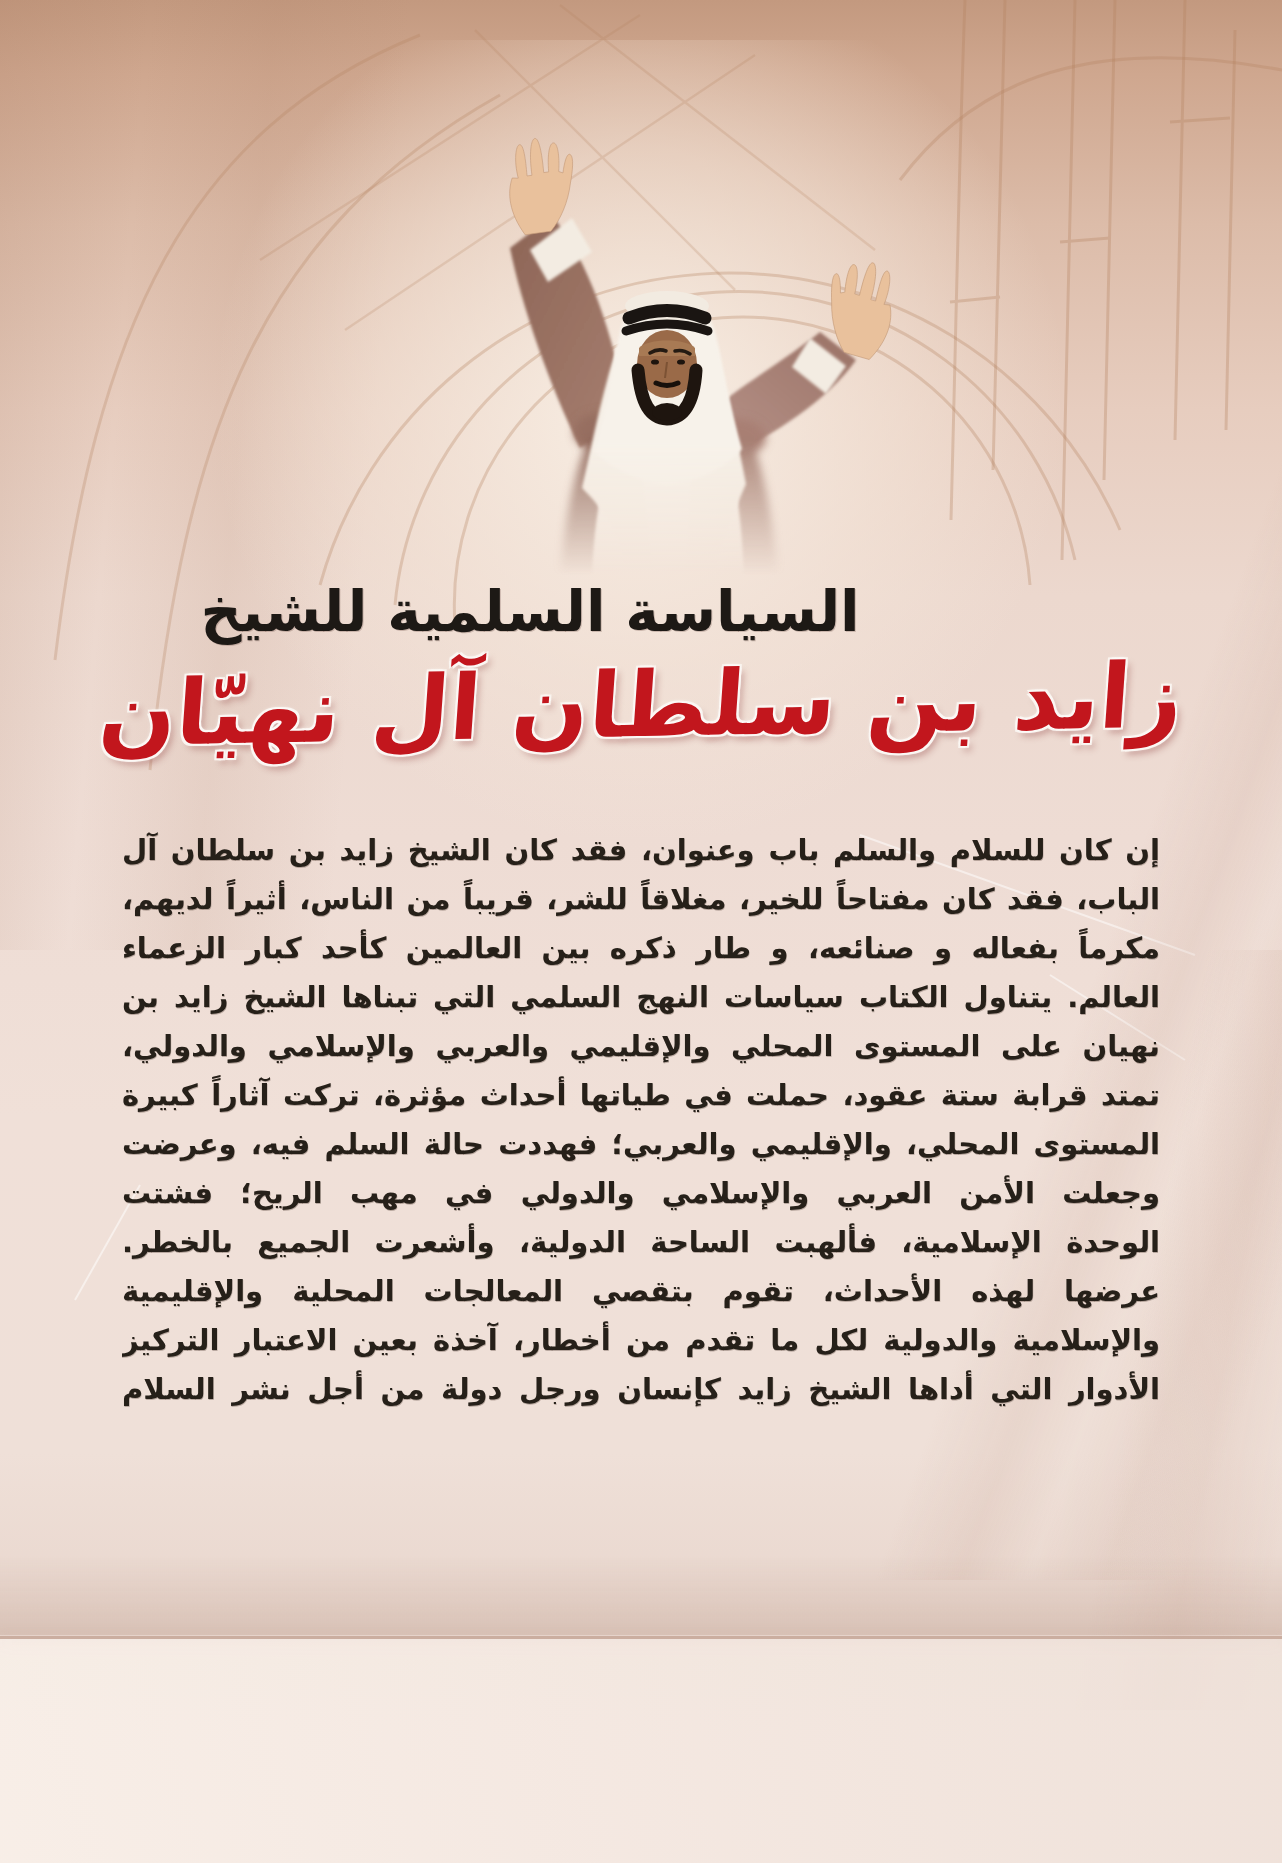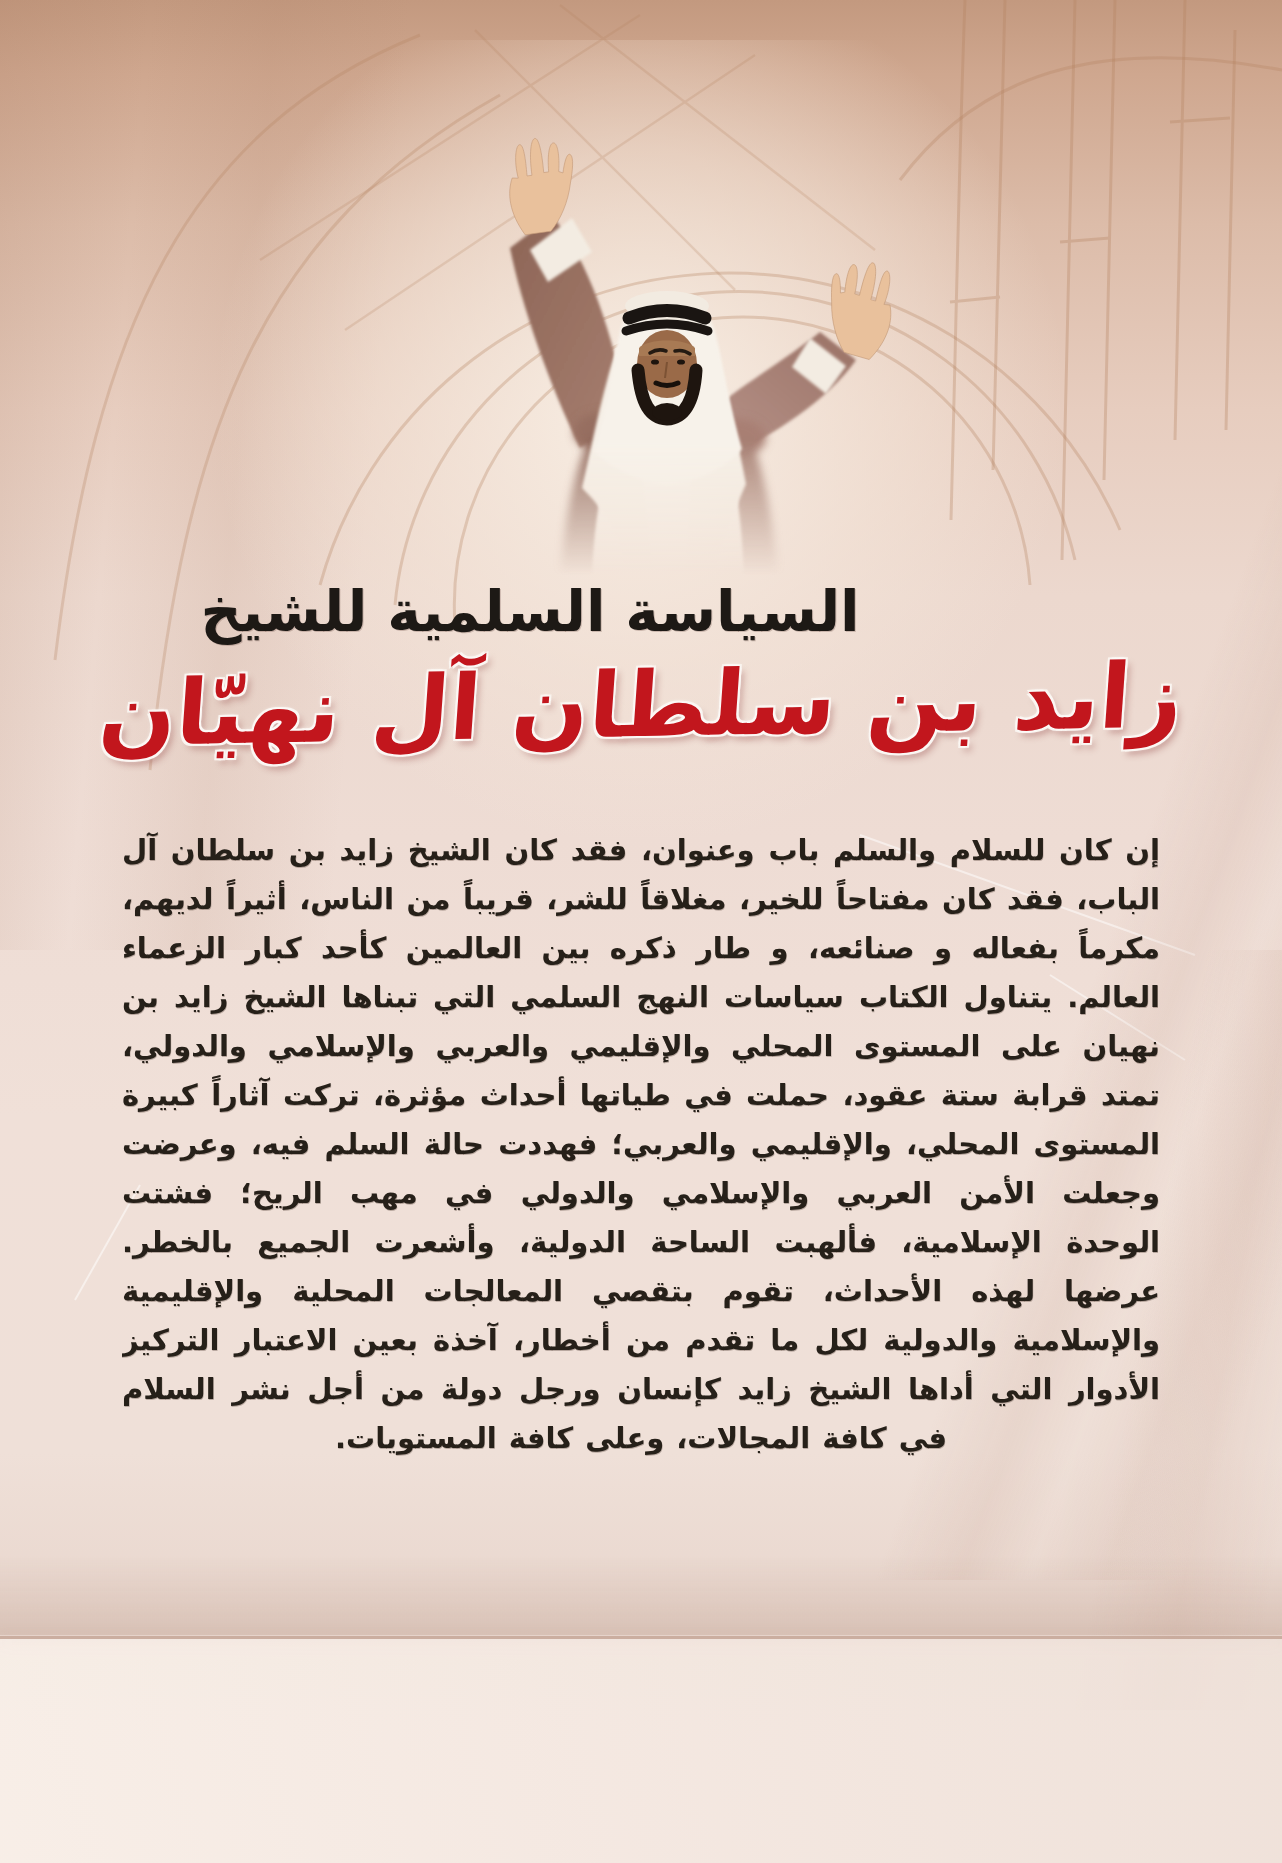--- a/index.html
+++ b/index.html
@@ -213,20 +213,19 @@
     <div class="bline">مكرماً بفعاله و صنائعه، و طار ذكره بين العالمين كأحد كبار الزعماء المحبين للسلام في</div>
     <div class="bline">العالم. يتناول الكتاب سياسات النهج السلمي التي تبناها  الشيخ زايد بن سلطان آل</div>
     <div class="bline">نهيان على المستوى المحلي والإقليمي والعربي والإسلامي والدولي، خلال الفترة التي</div>
     <div class="bline">تمتد قرابة ستة عقود، حملت في طياتها أحداث مؤثرة، تركت آثاراً كبيرة جداً على</div>
     <div class="bline">المستوى المحلي، والإقليمي والعربي؛ فهددت حالة السلم فيه، وعرضت أمنه للخطر؛</div>
     <div class="bline">وجعلت الأمن العربي والإسلامي والدولي في مهب الريح؛ فشتت المسلمين وقوضت عرى</div>
     <div class="bline">الوحدة الإسلامية، فألهبت الساحة الدولية، وأشعرت الجميع بالخطر. والدراسة في</div>
     <div class="bline">عرضها لهذه الأحداث، تقوم بتقصي المعالجات المحلية والإقليمية والعربية</div>
     <div class="bline">والإسلامية والدولية لكل ما تقدم من أخطار، آخذة بعين الاعتبار التركيز على</div>
     <div class="bline">الأدوار التي أداها الشيخ زايد كإنسان ورجل دولة من أجل نشر السلام الأمن والوئام</div>
-    <div class="bline last">في كافة المجالات، وعلى كافة المستويات.</div>
   </div>
 
   <div class="layer pre-crease"></div>
   <div class="layer crease"></div>
   <div class="layer bottom-panel"></div>
 
 </div>
 
 </body></html>

